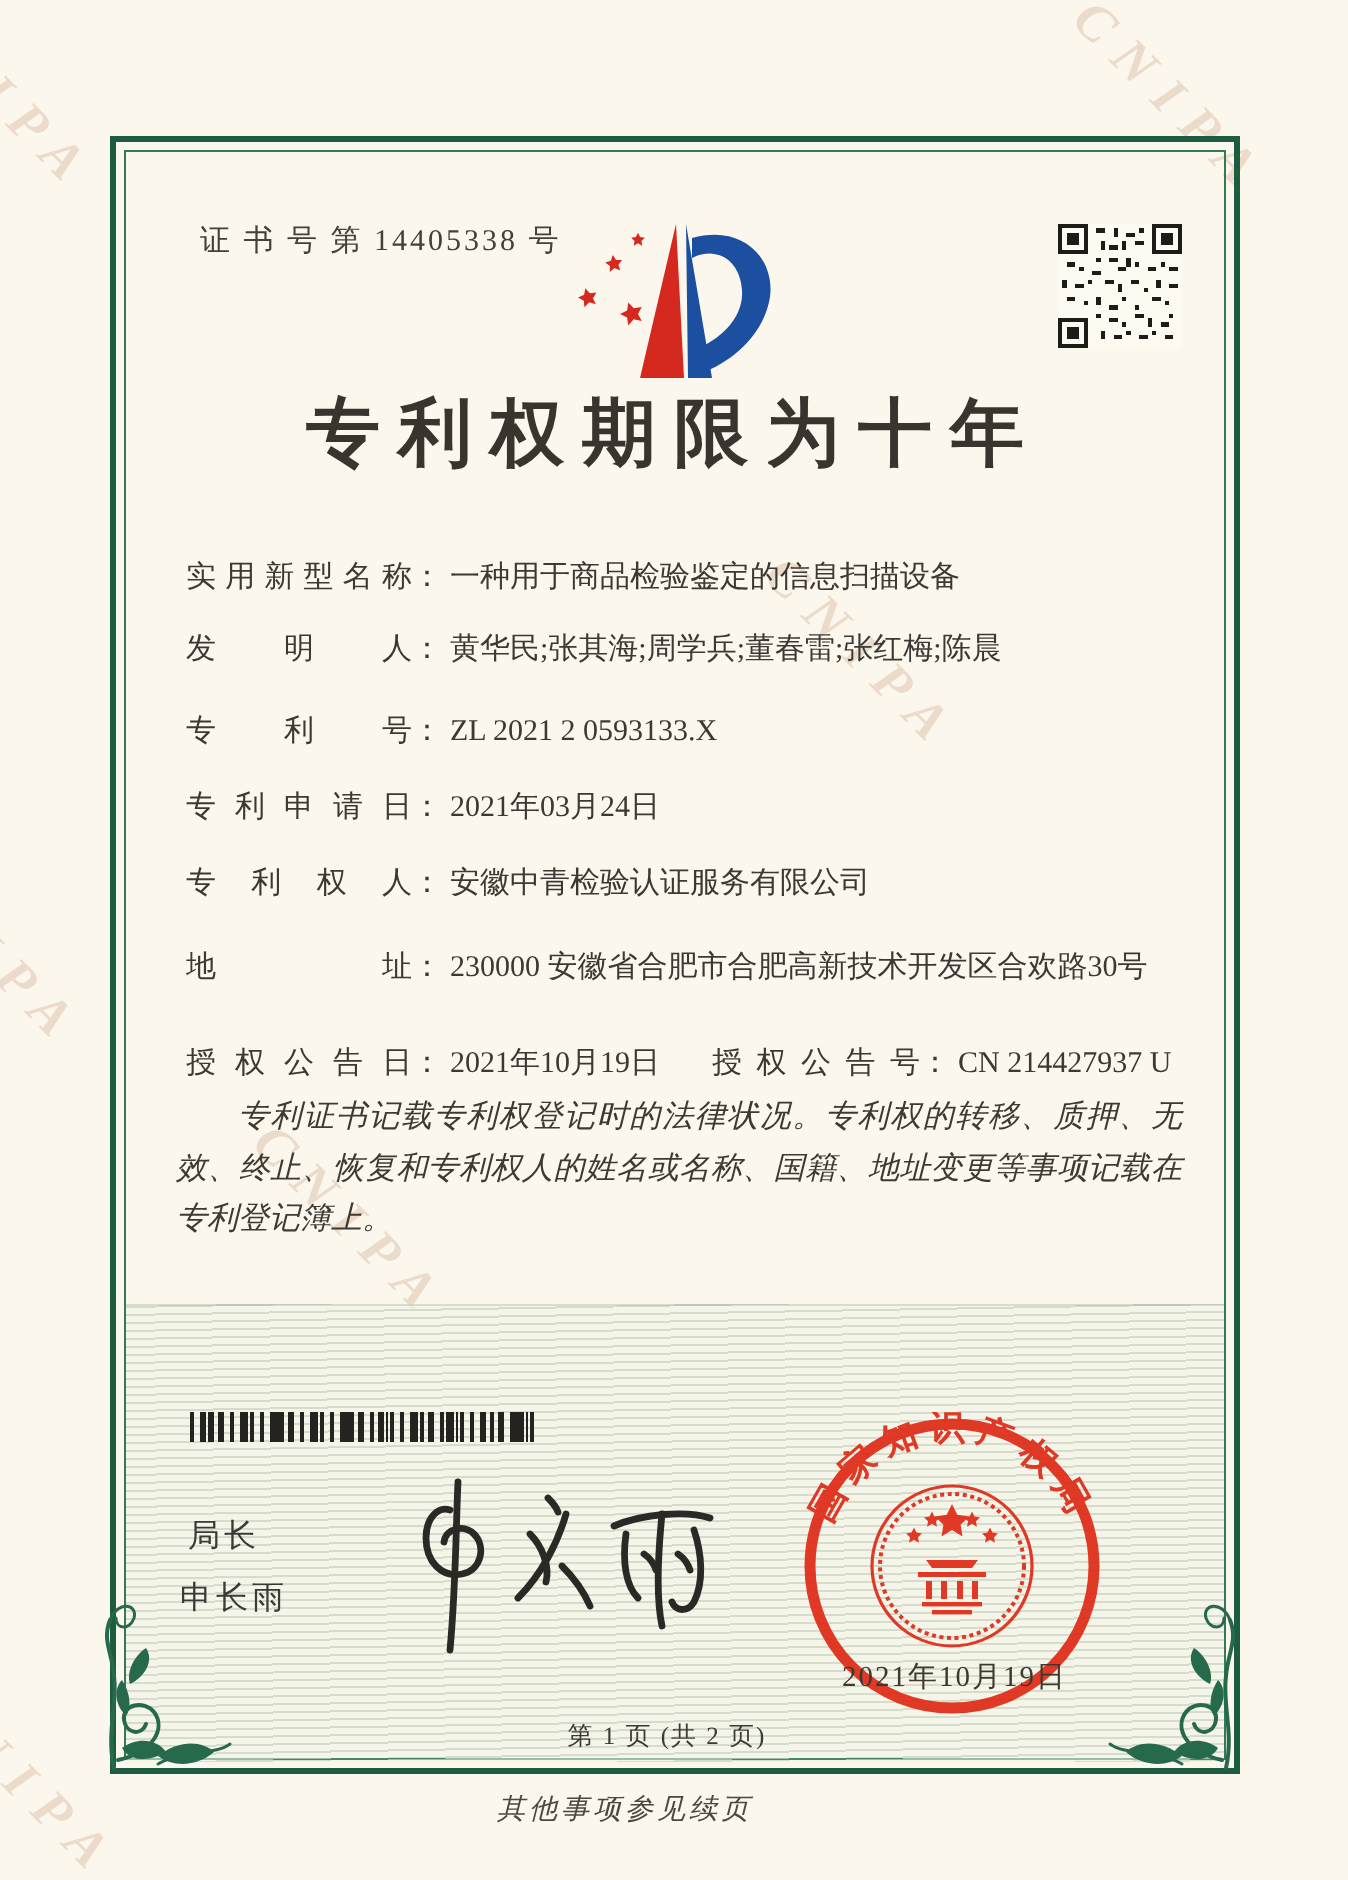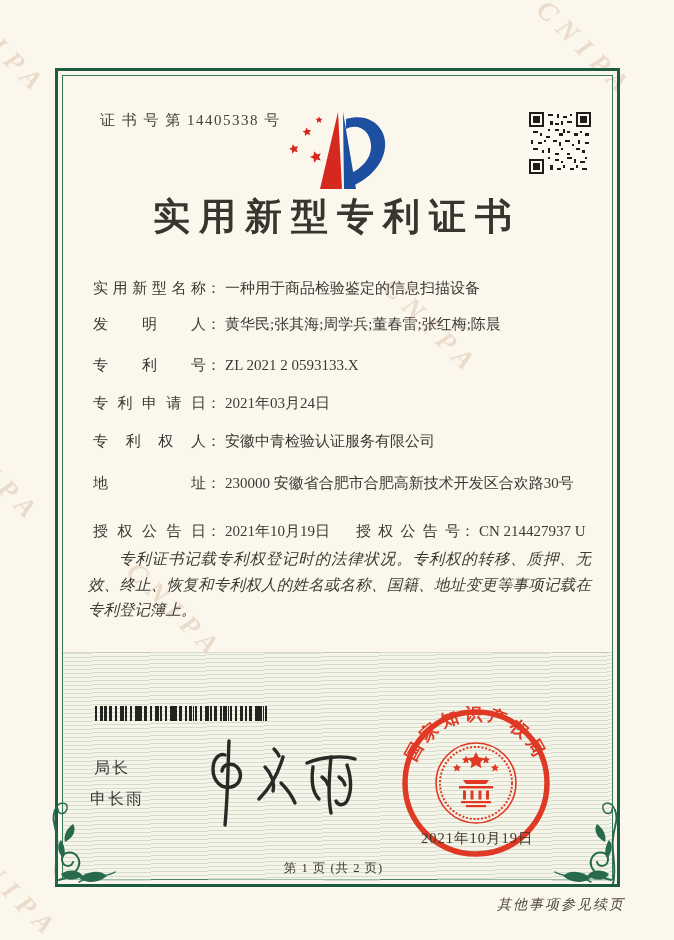--- a/index.html
+++ b/index.html
@@ -43,21 +43,21 @@
       repeating-linear-gradient(90deg,transparent 0 9px,#25231f 9px 12px,transparent 12px 17px);}
   .officer-title{position:absolute;left:94px;top:758px;font-family:"Liberation Sans","DejaVu Sans",sans-serif;
       font-size:16px;color:#3a3a37;letter-spacing:2px;}
   .officer-name{position:absolute;left:90px;top:789px;font-family:"Liberation Sans","DejaVu Sans",sans-serif;
       font-size:16px;color:#3a3a37;letter-spacing:2px;}
   .signature{position:absolute;left:195px;top:733px;}
   .seal{position:absolute;left:399px;top:706px;}
   .seal-date{position:absolute;left:421px;top:829px;font-size:14.5px;letter-spacing:1px;color:#3e382d;}
   .page-indicator{position:absolute;left:0;top:860px;width:667px;text-align:center;
       font-size:12.5px;letter-spacing:1px;color:#3c3833;}
-  .footer-note{position:absolute;left:0;top:896px;width:625px;text-align:right;
+  .footer-note{position:absolute;left:0;top:896px;width:625px;text-align:center;
       font-size:14px;font-style:italic;color:#4c473f;letter-spacing:2px;}
   .corner{position:absolute;width:72px;height:104px;}
   .corner-l{left:49px;top:782px;}
   .corner-r{left:549px;top:782px;transform:scaleX(-1);}
 </style>
 </head>
 <body>
 
 <div class="page">
 
@@ -97,21 +97,21 @@
   <svg class="qr" width="62" height="62" viewBox="0 0 29 29" shape-rendering="crispEdges">
     <rect width="29" height="29" fill="#fdfaf2"></rect>
     <g fill="#1e1c19">
       <path d="M0,0h7v7h-7z M1,1v5h5v-5z M2,2h3v3h-3z" fill-rule="evenodd"></path>
       <path d="M22,0h7v7h-7z M23,1v5h5v-5z M24,2h3v3h-3z" fill-rule="evenodd"></path>
       <path d="M0,22h7v7h-7z M1,23v5h5v-5z M2,24h3v3h-3z" fill-rule="evenodd"></path>
       <path d="M9,1h2v1h-2z M13,1h1v2h-1z M16,2h2v1h-2z M19,1h1v1h-1z M10,4h1v2h-1z M12,5h2v1h-2z M15,4h1v2h-1z M18,4h2v1h-2z M9,8h1v1h-1z M12,8h2v1h-2z M16,8h1v2h-1z M2,9h2v1h-2z M5,10h1v1h-1z M8,11h2v1h-2z M14,10h2v1h-2z M18,9h1v1h-1z M21,10h2v1h-2z M24,9h1v1h-1z M26,10h2v1h-2z M1,13h1v2h-1z M4,14h2v1h-2z M7,13h1v1h-1z M11,13h2v1h-2z M14,14h1v2h-1z M17,13h2v1h-2z M20,15h1v1h-1z M23,13h1v2h-1z M26,14h2v1h-2z M2,17h2v1h-2z M6,18h1v1h-1z M9,17h1v2h-1z M12,19h2v1h-2z M15,17h1v1h-1z M18,19h1v1h-1z M22,17h2v1h-2z M25,18h1v1h-1z M9,21h1v1h-1z M12,22h2v1h-2z M15,23h1v1h-1z M18,21h2v1h-2z M21,22h1v2h-1z M24,23h2v1h-2z M26,21h1v1h-1z M10,25h1v2h-1z M13,26h2v1h-2z M16,25h1v1h-1z M19,26h2v1h-2z M22,25h1v1h-1z M25,26h2v1h-2z"></path>
     </g>
   </svg>
 
-  <div class="title">实用新型专利证书</div>
+  <div class="title">专利权期限为十年</div>
 
   <div class="fields">
     <div class="frow" style="top:0">
       <span class="flabel">实用新型名称</span><span>：</span><span class="fvalue">一种用于商品检验鉴定的信息扫描设备</span>
     </div>
     <div class="frow" style="top:36px">
       <span class="flabel">发明人</span><span>：</span><span class="fvalue">黄华民;张其海;周学兵;董春雷;张红梅;陈晨</span>
     </div>
     <div class="frow" style="top:77px">
       <span class="flabel">专利号</span><span>：</span><span class="fvalue">ZL 2021 2 0593133.X</span>

